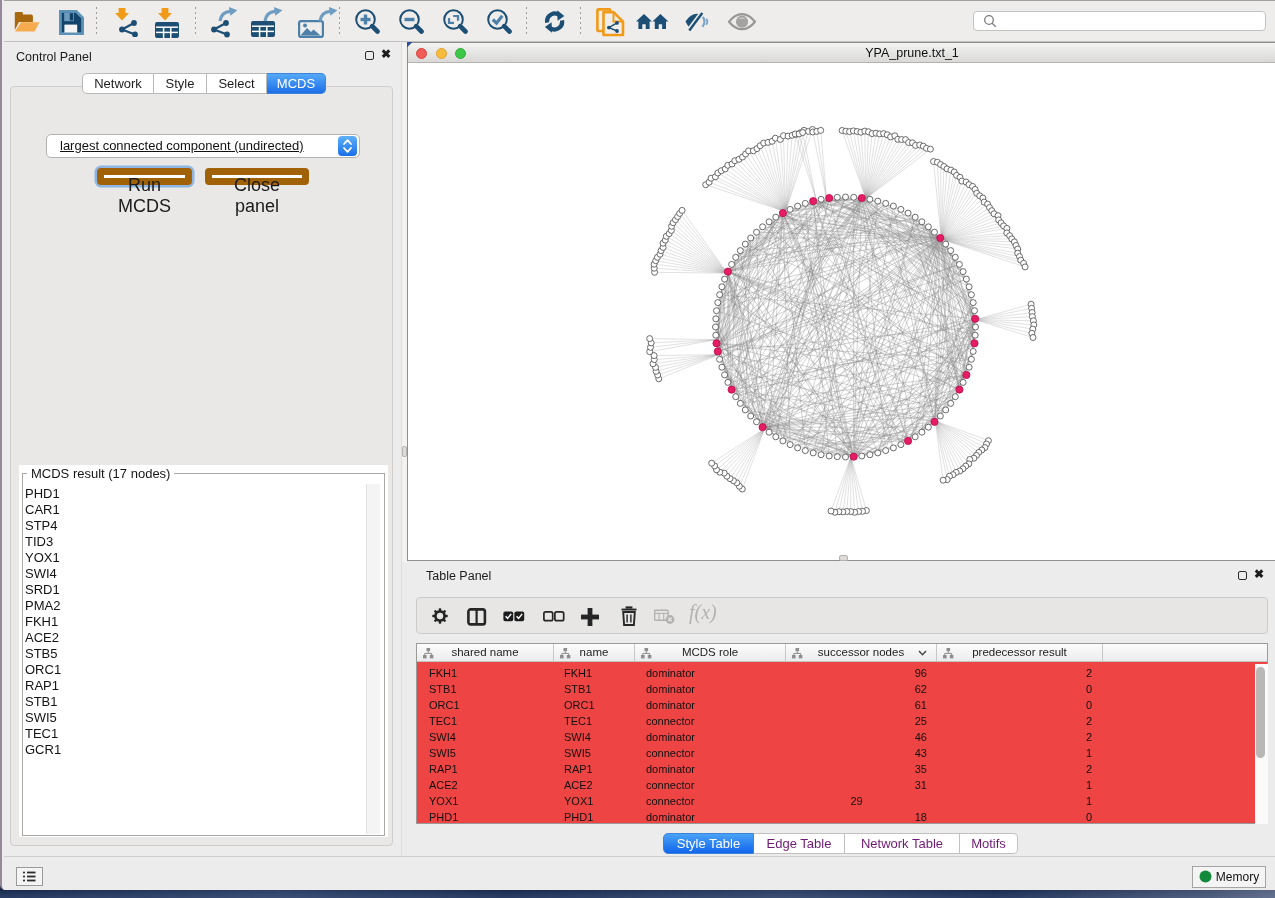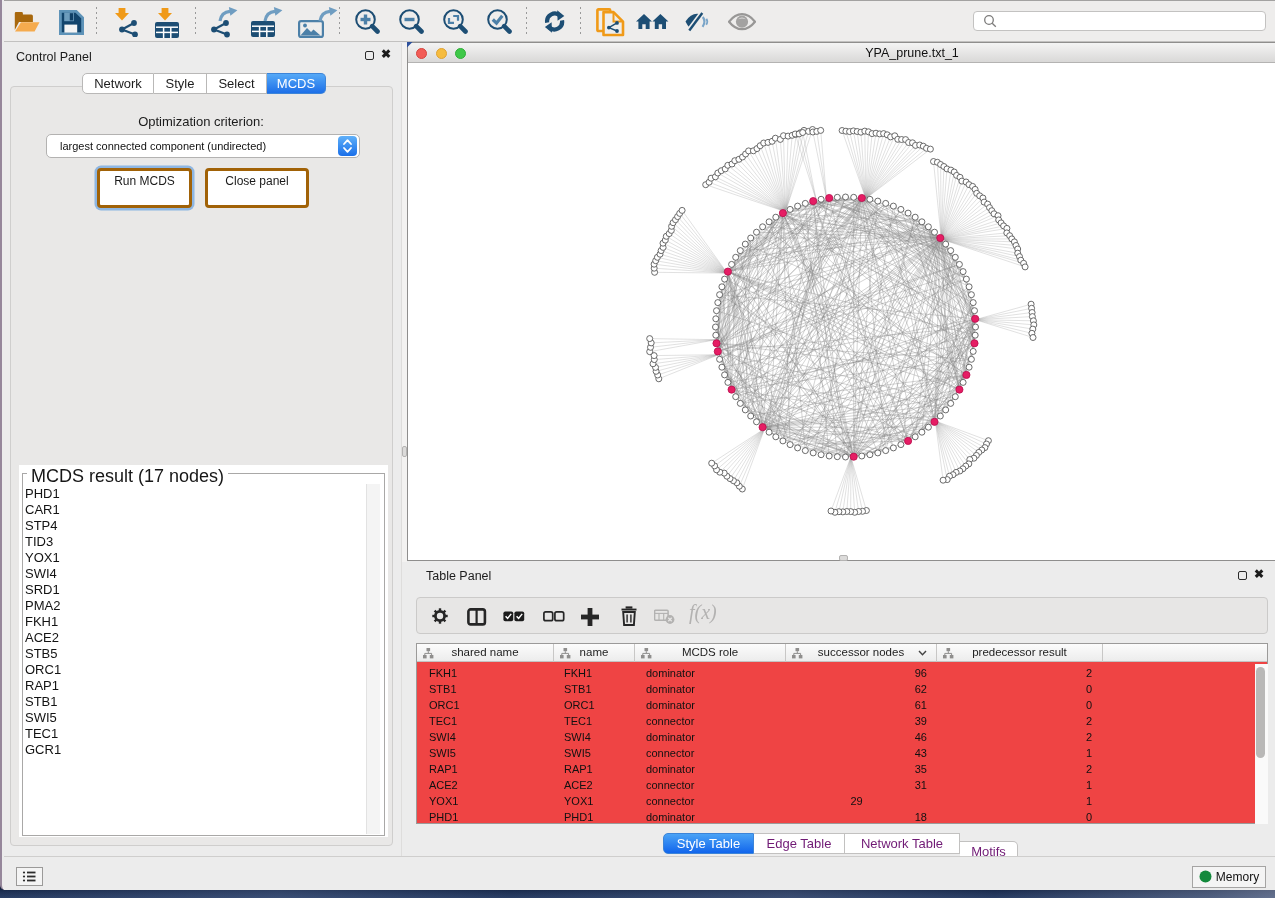--- a/index.html
+++ b/index.html
@@ -26,29 +26,29 @@
 #tabs { position:absolute; left:78px; top:30px; height:21px; display:flex; z-index:5; }
 .tab { height:21px; background:#fff; border:1px solid #b9b8b7; border-left:none; font-size:13px;
   color:#1c1c1c; display:flex; align-items:center; justify-content:center; }
 .tab.first { border-left:1px solid #b9b8b7; border-radius:5px 0 0 5px; }
 .tab.last { border-radius:0 5px 5px 0; }
 .tab.sel { background:linear-gradient(#55a9f7,#1d6fe8); color:#fff; border-color:#3c84d8; }
 #tabpane { position:absolute; left:6px; top:43px; width:383px; height:760px; background:#e9e8e7;
   border:1px solid #cfcecd; border-radius:4px; }
 #optlabel { position:absolute; left:-2px; top:71px; width:398px; text-align:center; font-size:13px; color:#1b1b1b; }
 #combo { position:absolute; left:42px; top:91px; width:314px; height:24px; background:#fff;
-  border:1px solid #b3b2b1; border-radius:5px; font-size:11px; color:#111; line-height:22px; padding-left:13px; }
+  border:1px solid #b3b2b1; border-radius:5px; font-size:13px; color:#111; line-height:22px; padding-left:13px;text-decoration:underline; }
 #combostep { position:absolute; right:2px; top:1px; width:19px; height:20px; border-radius:4px;
   background:linear-gradient(#5fb0f9,#1a6fe9); }
-.btn { position:absolute; height:40px; background:#fff; border:3px solid #a16207; border-radius:4px;
-  font-size:12px; color:#1b1b1b; text-align:center; line-height:21px; }
+.btn { position:absolute; height:17px; background:#fff; border:7px solid #a16207; border-radius:4px;
+  font-size:18px; color:#1b1b1b; text-align:center; line-height:21px; }
 
 #mcdsbox { position:absolute; left:15px; top:422px; width:369px; height:372px; background:#fff; }
 #mcdsborder { position:absolute; left:3px; top:8px; width:363px; height:363px; border:1px solid #a9a8a7; }
-#mcdslegend { position:absolute; left:8px; top:1px; background:#fff; padding:0 4px; font-size:18px; color:#161616; }
+#mcdslegend { position:absolute; left:8px; top:1px; background:#fff; padding:0 4px; font-size:13px; color:#161616; }
 #mcdslist { position:absolute; left:6px; top:21px; font-size:13px; color:#131313; line-height:16px; }
 #mcdstrack { position:absolute; left:347px; top:19px; width:14px; height:350px; background:#f4f4f4; border-left:1px solid #e2e2e2; }
 
 #statusbar { left:2px; top:856px; width:1273px; height:34px; background:#ececec; border-top:1px solid #cfcecd; }
 #listbtn { position:absolute; left:12px; top:10px; width:27px; height:19px; background:#f4f4f4; border:1px solid #9b9a99; }
 #membtn { position:absolute; right:11px; top:9px; width:74px; height:22px; background:#f4f4f4; border:1px solid #a5a4a3;
   font-size:12px; color:#111; text-align:center; line-height:20px; }
 
 #netwin { left:405px; top:42px; width:871px; height:519px; border:1px solid #8f8e8d; background:#fff; }
 #nettitle { position:absolute; left:0; top:0; width:100%; height:20px;
@@ -62,21 +62,21 @@
 #tbl { position:absolute; left:14px; top:81px; width:852px; height:181px; background:#ef4444; border:1px solid #9b9a99; }
 #tblhead { position:absolute; left:0; top:0; width:100%; height:18px;
   background:linear-gradient(#fcfcfc,#ececec); border-bottom:1px solid #c4c3c2; }
 .hcell { position:absolute; top:0; height:18px; border-right:1px solid #c8c7c6; }
 .hlab { position:absolute; top:0; width:100%; text-align:center; font-size:11.5px; color:#1d1d1d; line-height:17px; }
 .trow td { font-size:11px; color:#111; height:16px; padding:0; white-space:nowrap; }
 #tbltabs { position:absolute; left:261px; top:271px; height:21px; display:flex; }
 .btab { height:21px; background:#fff; border:1px solid #c2c1c0; border-left:none; font-size:13px; color:#701a75;
   display:flex; align-items:center; justify-content:center; }
 .btab.first { border-left:1px solid #c2c1c0; border-radius:5px 0 0 5px; }
-.btab.last { border-radius:0 5px 5px 0;margin-top:8px; }
+.btab.last { border-radius:0 5px 5px 0; }
 .btab.sel { background:linear-gradient(#4aa3f6,#1165ec); color:#fff; border-color:#3c84d8; }
 #vscroll { position:absolute; left:838px; top:20px; width:13px; height:160px; background:#fafafa; }
 #vthumb { position:absolute; left:1px; top:3px; width:9px; height:91px; background:#b9b8b7; border-radius:5px; }
 </style>
 </head>
 <body>
 <div id="wall" class="abs"></div>
 <div id="app" class="abs">
 
   <div id="toolbar" class="abs">
@@ -244,21 +244,20 @@
     <div class="ptitle" style="position:absolute;left:12px;top:7px">Control Panel</div>
     <div class="winbtn" style="left:361px;top:8px"></div>
     <div class="xbtn" style="left:377px;top:4px">✖</div>
     <div id="tabpane"></div>
     <div id="tabs">
       <div class="tab first" style="width:72px">Network</div>
       <div class="tab" style="width:53px">Style</div>
       <div class="tab" style="width:60px">Select</div>
       <div class="tab sel last" style="width:59px">MCDS</div>
     </div>
-    <div id="optlabel">Optimization criterion:</div>
     <div id="combo">largest connected component (undirected)
       <div id="combostep"><svg width="19" height="20" viewBox="0 0 19 20">
             <path d="M6 8 L9.5 4.2 L13 8" fill="none" stroke="#fff" stroke-width="1.8" stroke-linecap="round" stroke-linejoin="round"></path>
             <path d="M6 12 L9.5 15.8 L13 12" fill="none" stroke="#fff" stroke-width="1.8" stroke-linecap="round" stroke-linejoin="round"></path>
           </svg></div>
     </div>
     <div class="btn" style="left:93px;top:125px;width:95px;box-shadow:0 0 0 2.5px rgba(111,166,224,0.75)">Run MCDS</div>
     <div class="btn" style="left:201px;top:125px;width:104px">Close panel</div>
     <div id="mcdsbox">
       <div id="mcdsborder"></div>
@@ -1330,21 +1329,21 @@
                 <td style="padding-left:10px">ORC1</td>
                 <td style="padding-left:11px">dominator</td>
                 <td style="text-align:right;padding-right:10px">61</td>
                 <td style="text-align:right;padding-right:11px">0</td>
                 <td></td>
               </tr>
           <tr class="trow">
                 <td style="padding-left:12px">TEC1</td>
                 <td style="padding-left:10px">TEC1</td>
                 <td style="padding-left:11px">connector</td>
-                <td style="text-align:right;padding-right:10px">39</td>
+                <td style="text-align:right;padding-right:10px">25</td>
                 <td style="text-align:right;padding-right:11px">2</td>
                 <td></td>
               </tr>
           <tr class="trow">
                 <td style="padding-left:12px">SWI4</td>
                 <td style="padding-left:10px">SWI4</td>
                 <td style="padding-left:11px">dominator</td>
                 <td style="text-align:right;padding-right:10px">46</td>
                 <td style="text-align:right;padding-right:11px">2</td>
                 <td></td>

